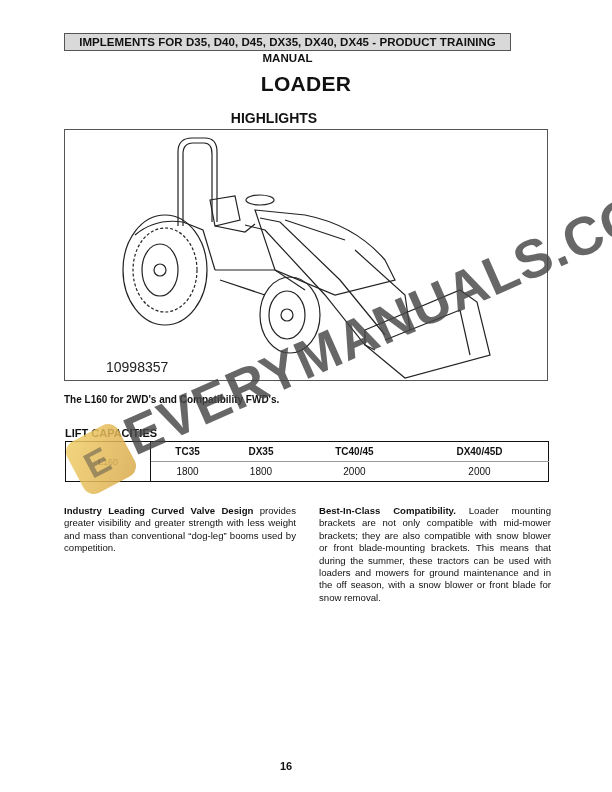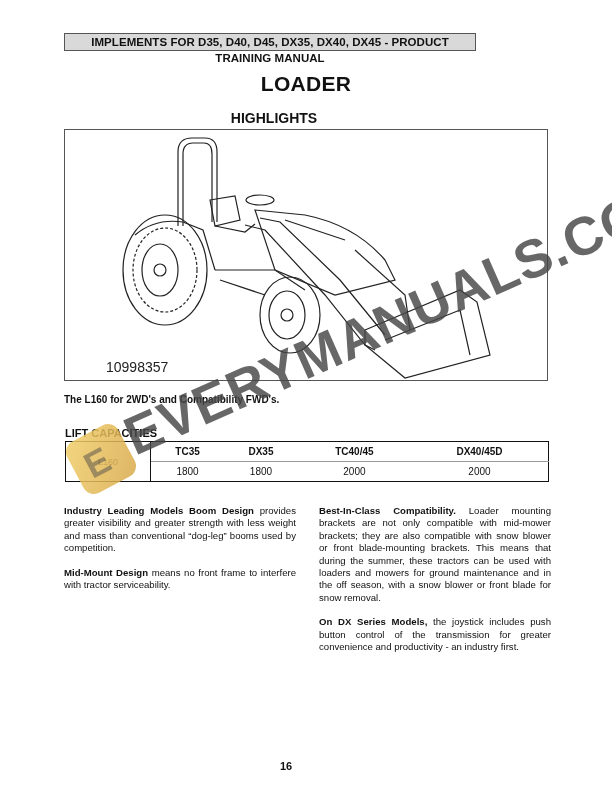--- a/index.html
+++ b/index.html
@@ -1,21 +1,21 @@
 <!DOCTYPE html>
 <html><head>
   <meta charset="utf-8">
   <style>
     html, body { margin: 0; padding: 0; background: #ffffff; }
     body {
       width: 612px; height: 792px; position: relative; overflow: hidden;
       font-family: "Liberation Sans", sans-serif; color: #111;
     }
     .header-bar {
-      position: absolute; left: 64px; top: 33px; width: 412px; height: 18px;
+      position: absolute; left: 64px; top: 33px; width: 447px; height: 18px;
       background: #d9d9d9; border: 1px solid #555;
       box-sizing: border-box;
       font-size: 11.5px; font-weight: bold; text-align: center; line-height: 16px;
       letter-spacing: 0.05px;
     }
     .page-title {
       position: absolute; left: 0; width: 612px; top: 72px;
       text-align: center; font-size: 21px; font-weight: bold; letter-spacing: 0.3px;
     }
     .section-title {
@@ -130,27 +130,25 @@
   <tr>
     <td>1800</td>
     <td>1800</td>
     <td>2000</td>
     <td>2000</td>
   </tr>
 </tbody>
   </table>
 
 <div class="col col-left">
-  <p class="para"><b>Industry Leading Models Boom Design</b><span> provides greater visibility and greater strength with less weight and mass than conventional “dog-leg” booms used by competition.</span></p>
-  <p class="para"><b>Mid-Mount Design</b><span> means no front frame to interfere with tractor serviceability.</span></p>
+  <p class="para"><b>Industry Leading Curved Valve Design</b><span> provides greater visibility and greater strength with less weight and mass than conventional “dog-leg” booms used by competition.</span></p>
 </div>
 
 <div class="col col-right">
   <p class="para"><b>Best-In-Class Compatibility.</b><span> Loader mounting brackets are not only compatible with mid-mower brackets; they are also compatible with snow blower or front blade-mounting brackets. This means that during the summer, these tractors can be used with loaders and mowers for ground maintenance and in the off season, with a snow blower or front blade for snow removal.</span></p>
-  <p class="para"><b>On DX Series Models,</b><span> the joystick includes push button control of the transmission for greater convenience and productivity - an industry first.</span></p>
 </div>
 
 <div class="page-number">16</div>
 
 <div class="wm-logo">
     <span>E</span>
   </div>
 <div class="watermark">EVERYMANUALS.COM</div>
 
 </body></html>

